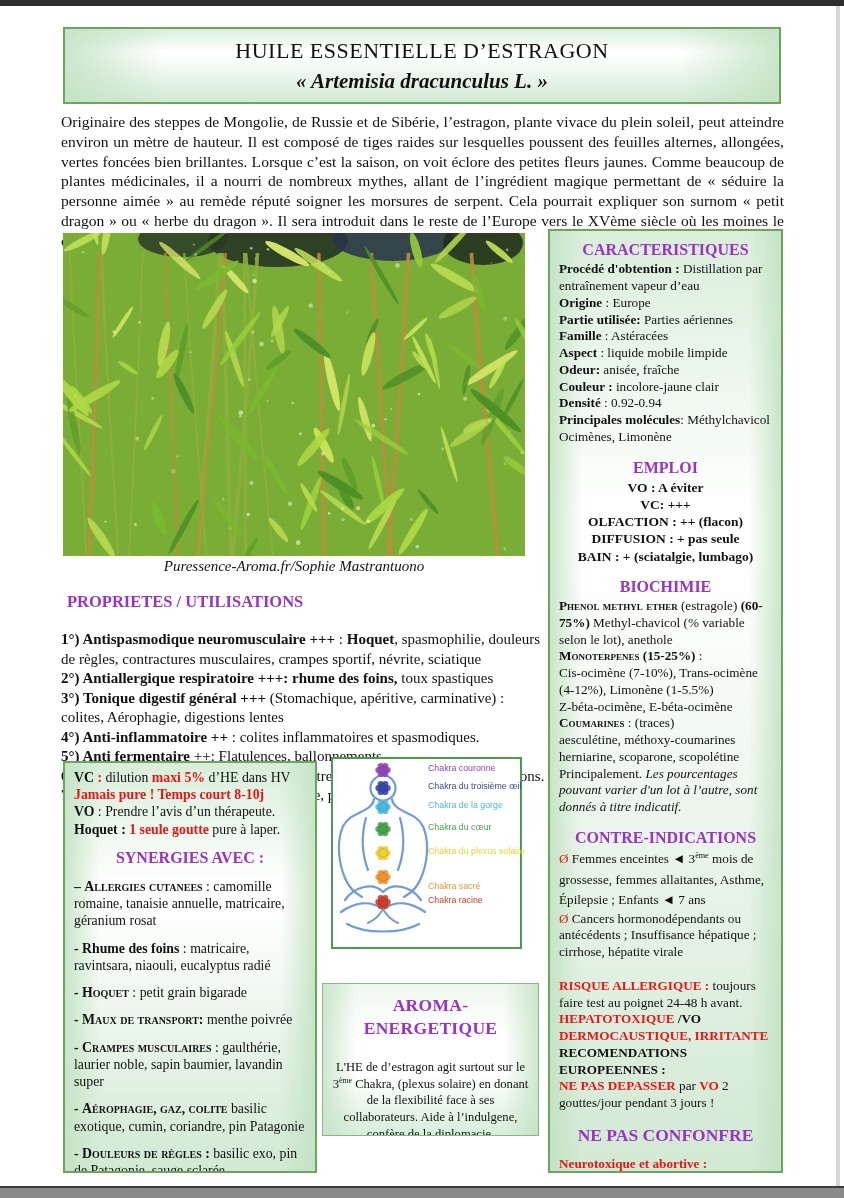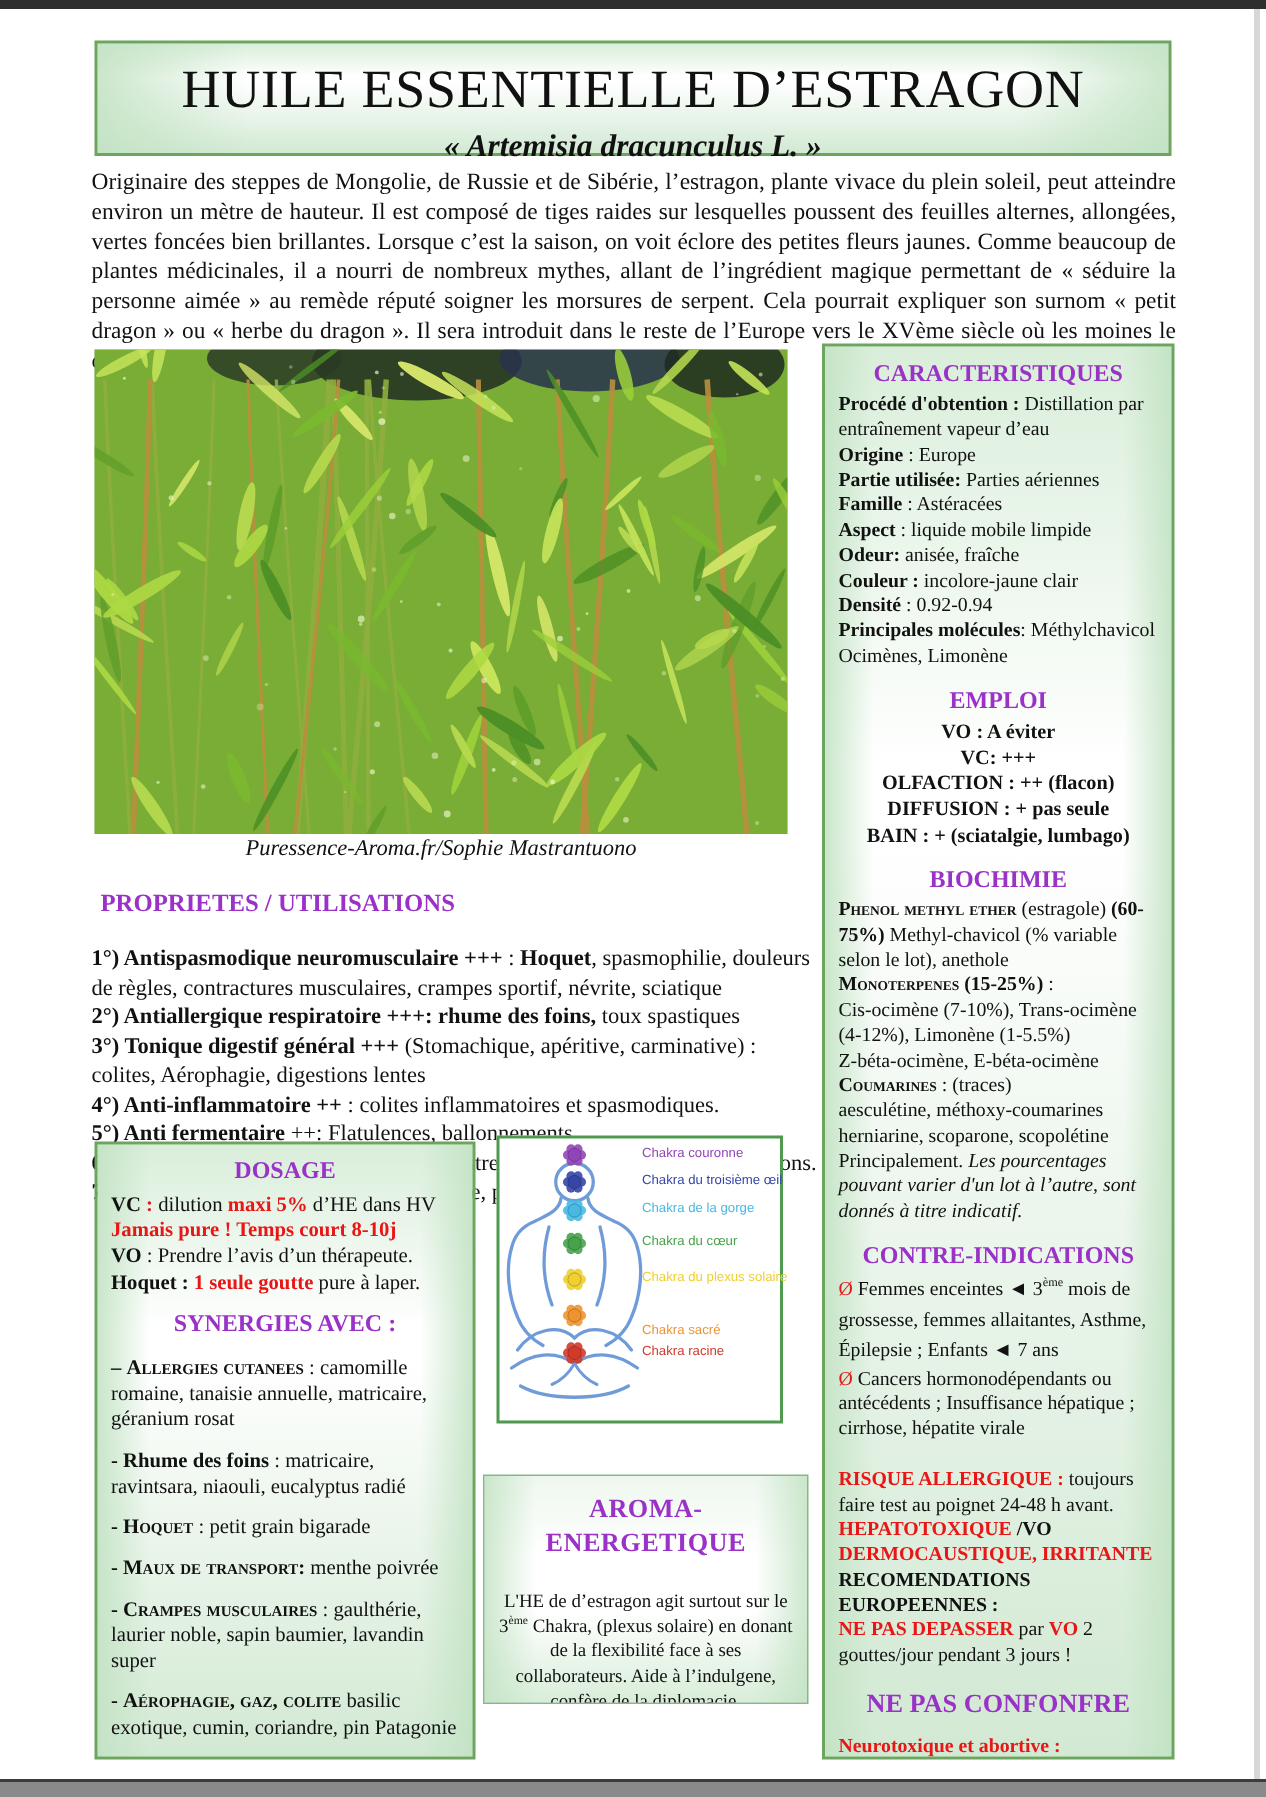--- a/index.html
+++ b/index.html
@@ -10,21 +10,21 @@
   .topbar{left:0;top:0;width:844px;height:6px;background:#2e2e2e;}
   .bottombar{left:0;top:1186px;width:844px;height:12px;background:#8a8a8a;border-top:2px solid #3c3c3c;box-sizing:border-box;}
   .rightedge{left:836px;top:6px;width:4px;height:1180px;background:#d7d7d7;}
   
   .greenbox{border:2px solid #6ba55e;box-sizing:border-box;
     background:
       linear-gradient(to right, rgba(193,226,194,.85), rgba(255,255,255,0) 14%, rgba(255,255,255,0) 86%, rgba(193,226,194,.85)),
       linear-gradient(to bottom, rgba(213,236,214,.9) 0%, rgba(255,255,255,0) 30%),
       linear-gradient(to bottom, #ffffff 35%, #d2e9d3 100%);}
   .titlebox{left:63px;top:27px;width:718px;height:77px;text-align:center;}
-  .title{font-size:36px;letter-spacing:.5px;margin-top:9px;}
+  .title{font-size:22px;letter-spacing:.5px;margin-top:9px;}
   .subtitle{font-size:21px;font-weight:bold;font-style:italic;margin-top:5px;}
   .intro{left:61px;top:112px;width:723px;font-size:15.6px;line-height:1.27;text-align:justify;}
   
   .photo{left:63px;top:233px;width:462px;height:323px;overflow:hidden;background:#6fa832;}
   .caption{left:63px;top:558px;width:462px;text-align:center;font-style:italic;font-size:15px;}
   
   .props{left:61px;top:591px;width:486px;font-size:15px;line-height:1.3;}
   .props .sec-h{text-align:left;padding-left:6px;font-size:16.5px;margin-bottom:18px;}
   .sec-h{font-weight:bold;color:#9a32c8;text-align:center;}
   
@@ -251,21 +251,20 @@
         <div class="rich-p"><span class="s-b">2°) Antiallergique respiratoire +++: rhume des foins,</span><span> toux spastiques</span></div>
         <div class="rich-p"><span class="s-b">3°) Tonique digestif général +++</span><span> (Stomachique, apéritive, carminative) : colites, Aérophagie, digestions lentes</span></div>
         <div class="rich-p"><span class="s-b">4°) Anti-inflammatoire ++</span><span> : colites inflammatoires et spasmodiques.</span></div>
         <div class="rich-p"><span class="s-b">5°) Anti fermentaire</span><span> ++: Flatulences, ballonnements.</span></div>
         <div class="rich-p"><span class="s-b">6°) Anxiolytique ++</span><span> : anxiété, insomnie, stress, surmenage, dénoue les tensions.</span></div>
         <div class="rich-p"><span class="s-b">7°) Tonique mental et psychique :</span><span> fatigue, perte d’énergie</span></div>
       </div>
   </div>
 
   <div class="abs greenbox dosagebox">
-    <div class="sec-h">DOSAGE</div>
     <div>
         <div class="rich-p"><span class="s-b">VC</span><span class="s-b s-r"> : </span><span>dilution </span><span class="s-b s-r">maxi 5%</span><span> d’HE dans HV</span></div>
         <div class="rich-p"><span class="s-b s-r">Jamais pure ! Temps court 8-10j</span></div>
         <div class="rich-p"><span class="s-b">VO</span><span> : Prendre l’avis d’un thérapeute.</span></div>
         <div class="rich-p"><span class="s-b">Hoquet :</span><span class="s-b s-r"> 1 seule goutte</span><span> pure à laper.</span></div>
       </div>
     <div class="sec-h syn-h">SYNERGIES AVEC :</div>
     <div class="synergies">
         <div class="rich-p"><span class="s-b">– </span><span class="s-b s-sc">Allergies cutanees</span><span> : camomille romaine, tanaisie annuelle, matricaire, géranium rosat</span></div>
         <div class="rich-p"><span class="s-b">- Rhume des foins</span><span> : matricaire,  ravintsara, niaouli, eucalyptus radié</span></div>

